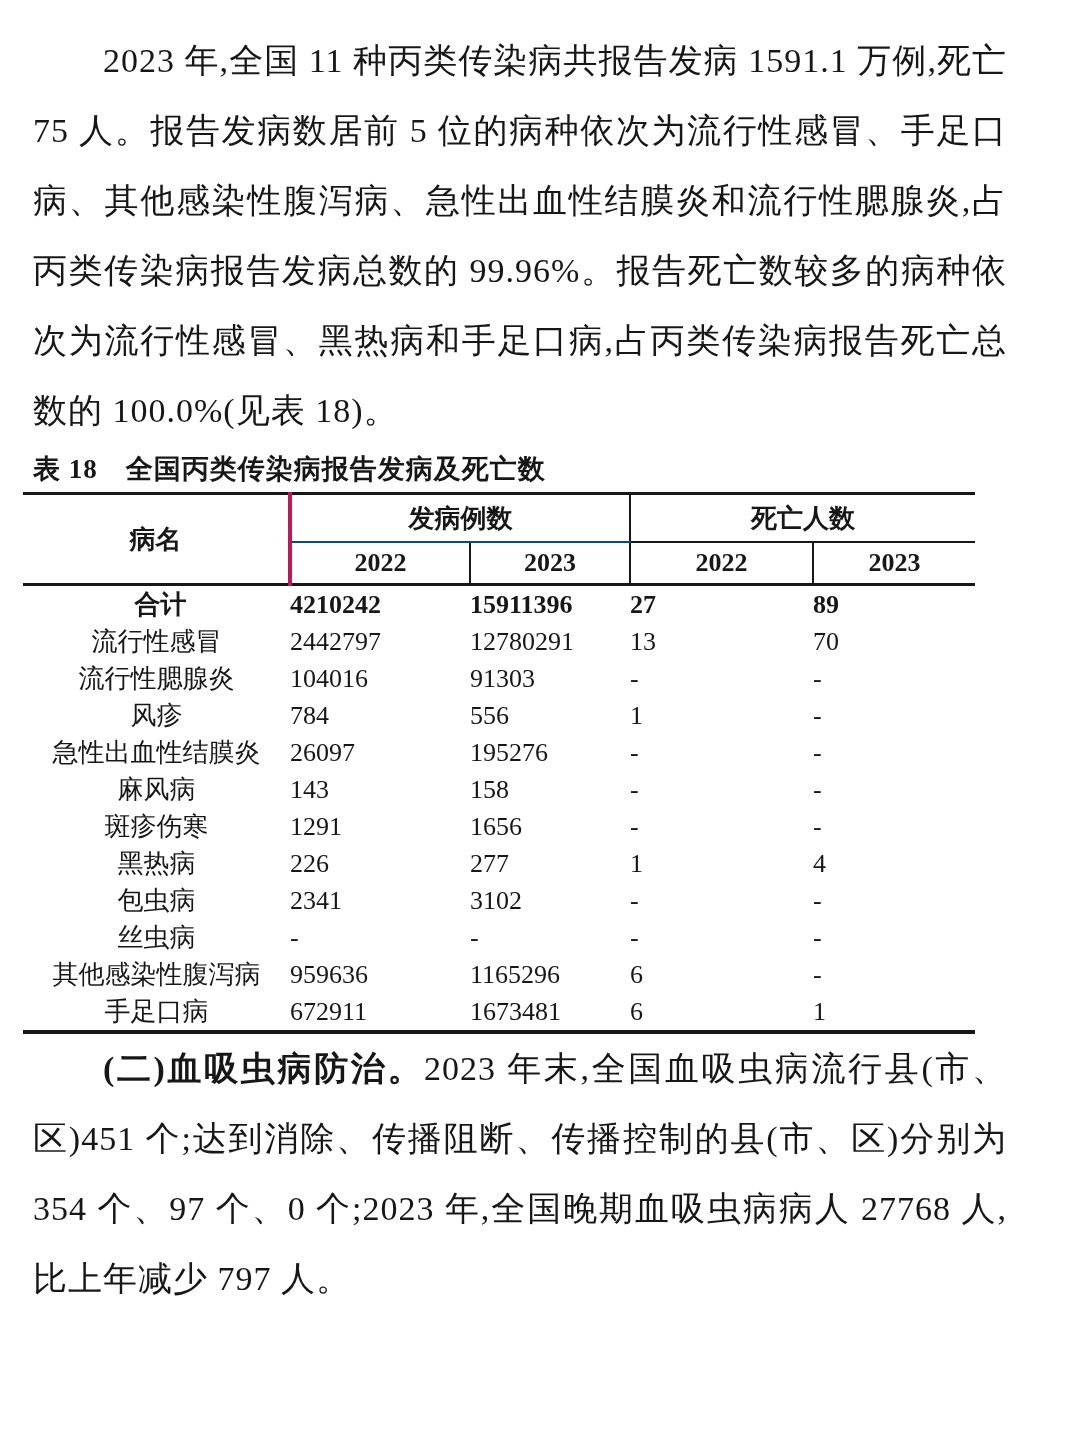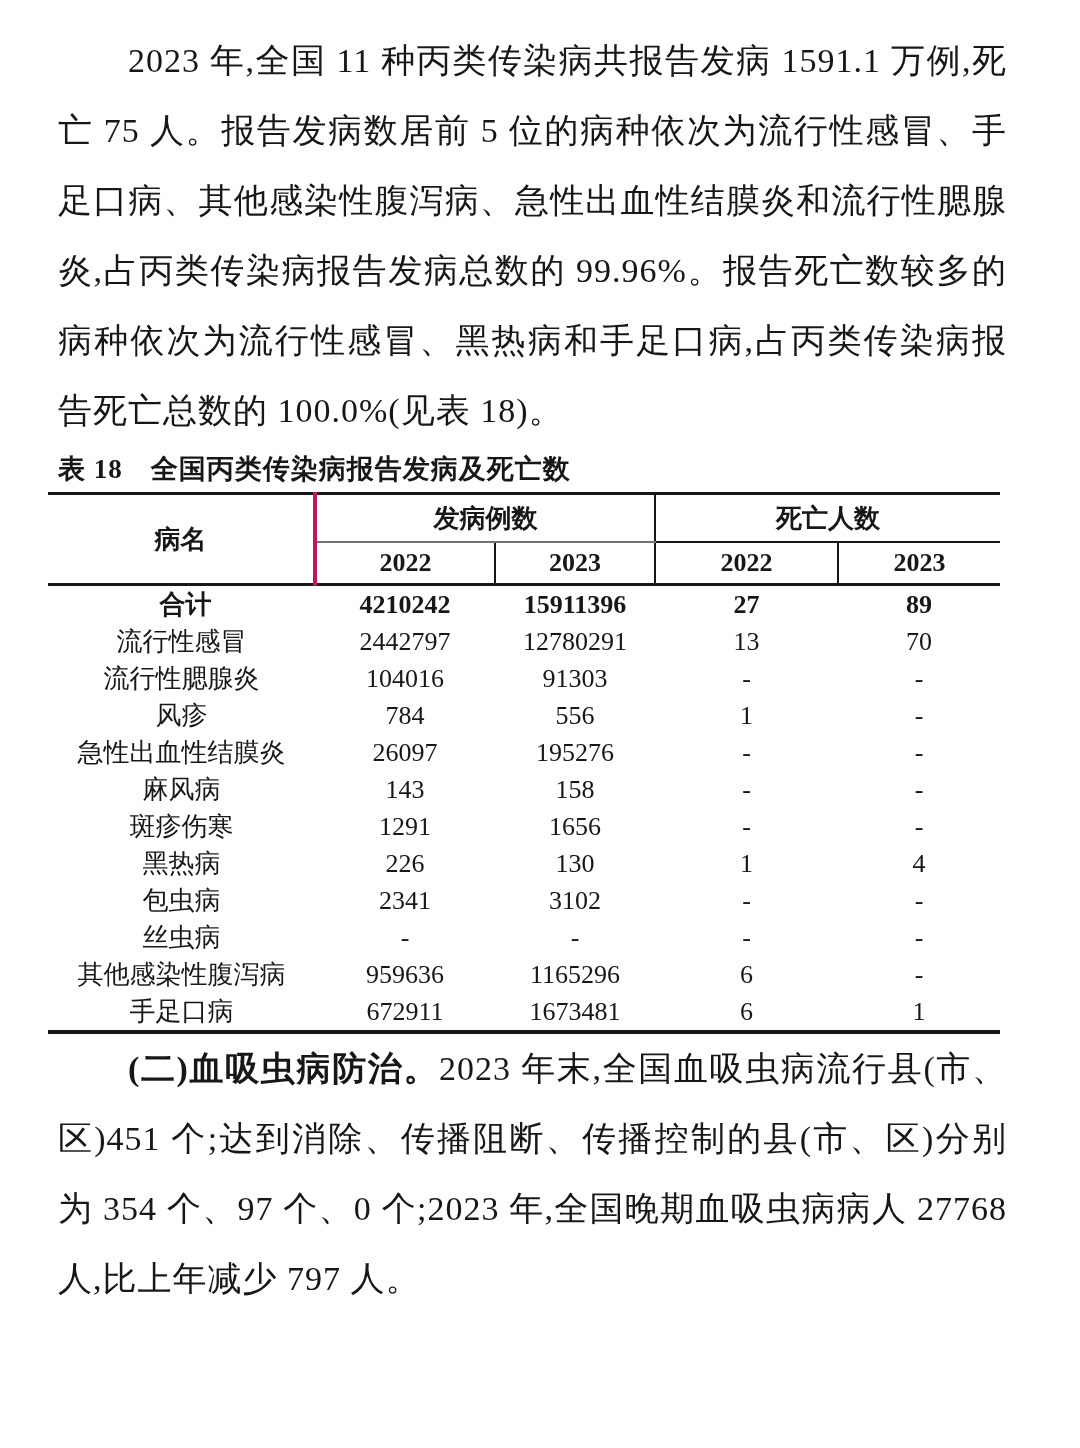--- a/index.html
+++ b/index.html
@@ -4,21 +4,21 @@
 <style>
   html, body { margin: 0; padding: 0; background: #ffffff; }
   .page {
     position: relative;
     width: 1080px;
     height: 1448px;
     background: #ffffff;
     color: #171717;
     font-family: "Liberation Serif", "DejaVu Serif", serif;
     box-sizing: border-box;
-    padding: 26px 73px 0 58px;
+    padding: 26px 73px 0 33px;
     overflow: hidden;
   }
   p.body-par {
     margin: 0;
     font-size: 34px;
     line-height: 70px;
     text-align: justify;
     text-indent: 70px;
     letter-spacing: 1px;
   }
@@ -36,28 +36,28 @@
     width: 952px;
     margin-left: -10px;
     border-top: 3px solid #171717;
     border-bottom: 4px solid #171717;
     font-size: 26px;
   }
   table.report-table th, table.report-table td { padding: 0; }
   .group-row th { height: 46px; font-weight: bold; }
   .year-row th { height: 40px; font-weight: bold; border-bottom: 3px solid #171717; }
   .th-disease { border-right: 4px solid #be185d; border-bottom: 3px solid #171717; font-weight: bold; }
-  .th-cases  { border-right: 2px solid #171717; border-bottom: 2px solid #737373; }
+  .th-cases  { border-right: 2px solid #171717; border-bottom: 2px solid #0c4a6e; }
   .th-deaths { border-bottom: 2px solid #171717; }
   .th-cases-2022  { border-right: 2px solid #171717; }
   .th-cases-2023  { border-right: 2px solid #171717; }
   .th-deaths-2022 { border-right: 2px solid #171717; }
   tbody td { height: 37px; }
   td.name { text-align: center; padding-left: 30px; }
-  td.num  { text-align: center; }
+  td.num  { text-align: left; }
   td.c22  { padding-right: 8px; }
   td.c23  { padding-right: 12px; }
   td.d22  { padding-right: 16px; font-family: Liberation Serif, serif; }
   td.d23  { padding-right: 14px; }
   tr.row-total td { font-weight: bold; }
   tr.row-total td.name { padding-left: 8px; }
   .after-table { margin-top: 14px; }
 </style>
 </head>
 <body>
@@ -144,21 +144,21 @@
           <td class="name">斑疹伤寒</td>
           <td class="num c22">1291</td>
           <td class="num c23">1656</td>
           <td class="num d22">-</td>
           <td class="num d23">-</td>
         </tr>
 
         <tr>
           <td class="name">黑热病</td>
           <td class="num c22">226</td>
-          <td class="num c23">130</td>
+          <td class="num c23">277</td>
           <td class="num d22">1</td>
           <td class="num d23">4</td>
         </tr>
 
         <tr>
           <td class="name">包虫病</td>
           <td class="num c22">2341</td>
           <td class="num c23">3102</td>
           <td class="num d22">-</td>
           <td class="num d23">-</td>

